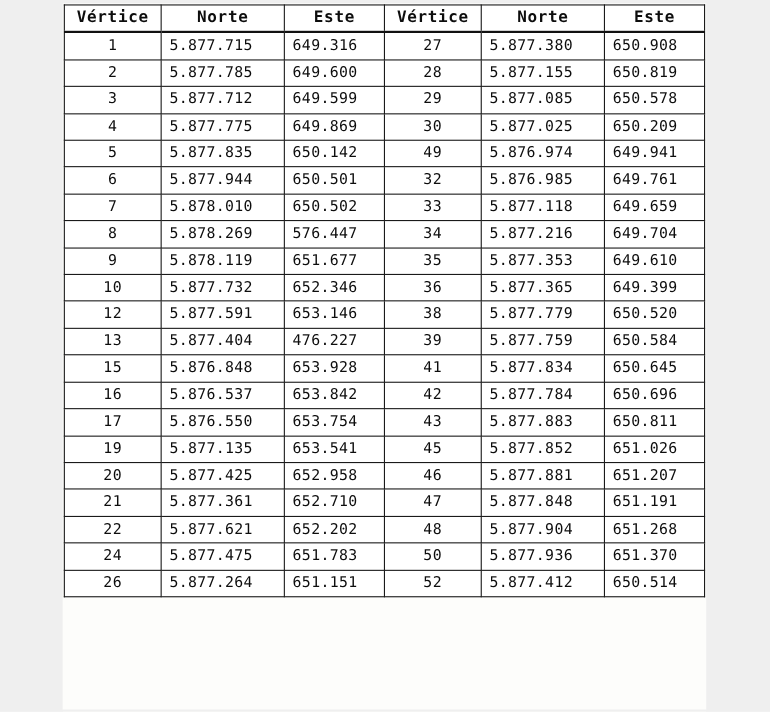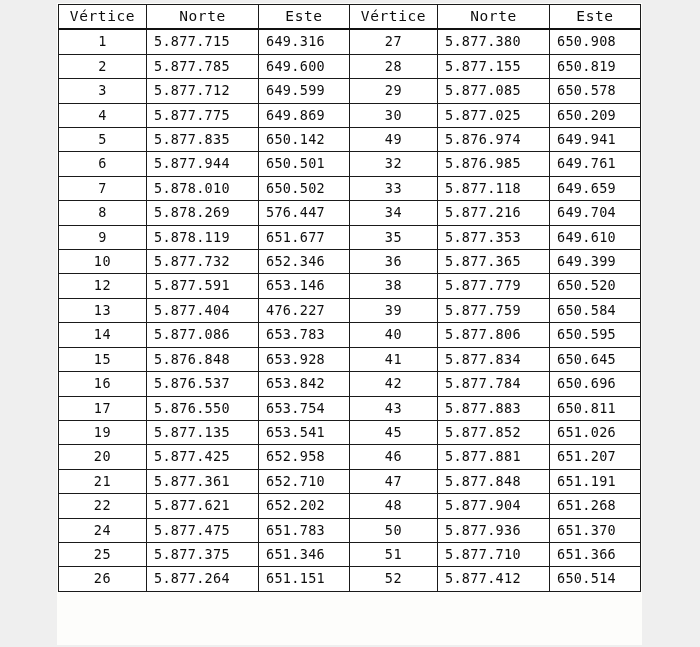--- a/index.html
+++ b/index.html
@@ -36,21 +36,21 @@
     border: 1px solid #1a1a1a;
     padding: 0;
     height: 23.4px;
     line-height: 23.4px;
     font-size: 14px;
     color: #0d0d0d;
     white-space: nowrap;
     overflow: hidden;
   }
   table.coords thead th {
-    font-weight: normal;
+    font-weight: bold;
     font-size: 14.5px;
     text-align: center;
     letter-spacing: 0.6px;
     border-bottom: 2px solid #111;
   }
   table.coords tbody td.idx {
     text-align: center;
     font-size: 13.5px;
     letter-spacing: 0.5px;
   }
@@ -196,28 +196,20 @@
           </tr>
           <tr>
             <td class="idx">13</td>
             <td class="num">5.877.404</td>
             <td class="num">476.227</td>
             <td class="idx">39</td>
             <td class="num">5.877.759</td>
             <td class="num">650.584</td>
           </tr>
           <tr>
-            <td class="idx">14</td>
-            <td class="num">5.877.086</td>
-            <td class="num">653.783</td>
-            <td class="idx">40</td>
-            <td class="num">5.877.806</td>
-            <td class="num">650.595</td>
-          </tr>
-          <tr>
             <td class="idx">15</td>
             <td class="num">5.876.848</td>
             <td class="num">653.928</td>
             <td class="idx">41</td>
             <td class="num">5.877.834</td>
             <td class="num">650.645</td>
           </tr>
           <tr>
             <td class="idx">16</td>
             <td class="num">5.876.537</td>
@@ -268,28 +260,20 @@
           </tr>
           <tr>
             <td class="idx">24</td>
             <td class="num">5.877.475</td>
             <td class="num">651.783</td>
             <td class="idx">50</td>
             <td class="num">5.877.936</td>
             <td class="num">651.370</td>
           </tr>
           <tr>
-            <td class="idx">25</td>
-            <td class="num">5.877.375</td>
-            <td class="num">651.346</td>
-            <td class="idx">51</td>
-            <td class="num">5.877.710</td>
-            <td class="num">651.366</td>
-          </tr>
-          <tr>
             <td class="idx">26</td>
             <td class="num">5.877.264</td>
             <td class="num">651.151</td>
             <td class="idx">52</td>
             <td class="num">5.877.412</td>
             <td class="num">650.514</td>
           </tr>
         </tbody>
     </table>
   </div>

